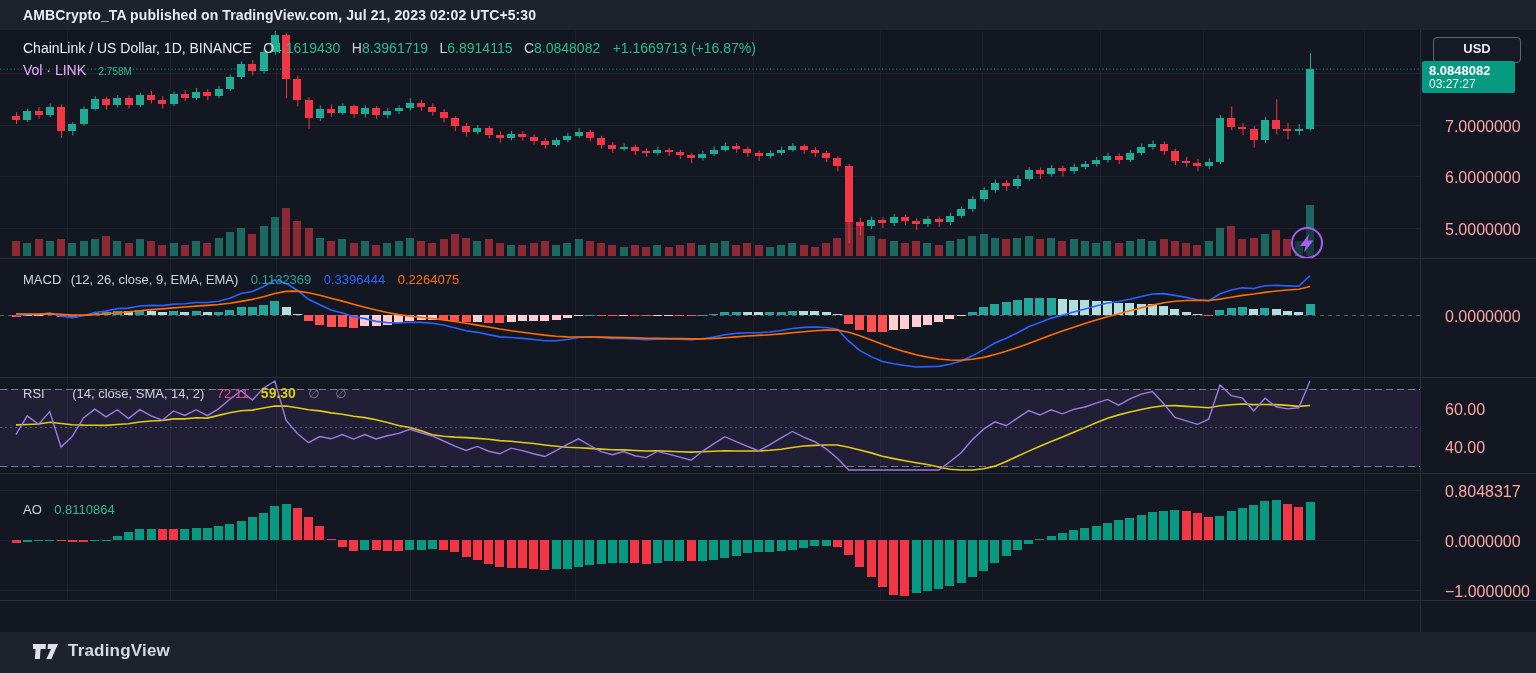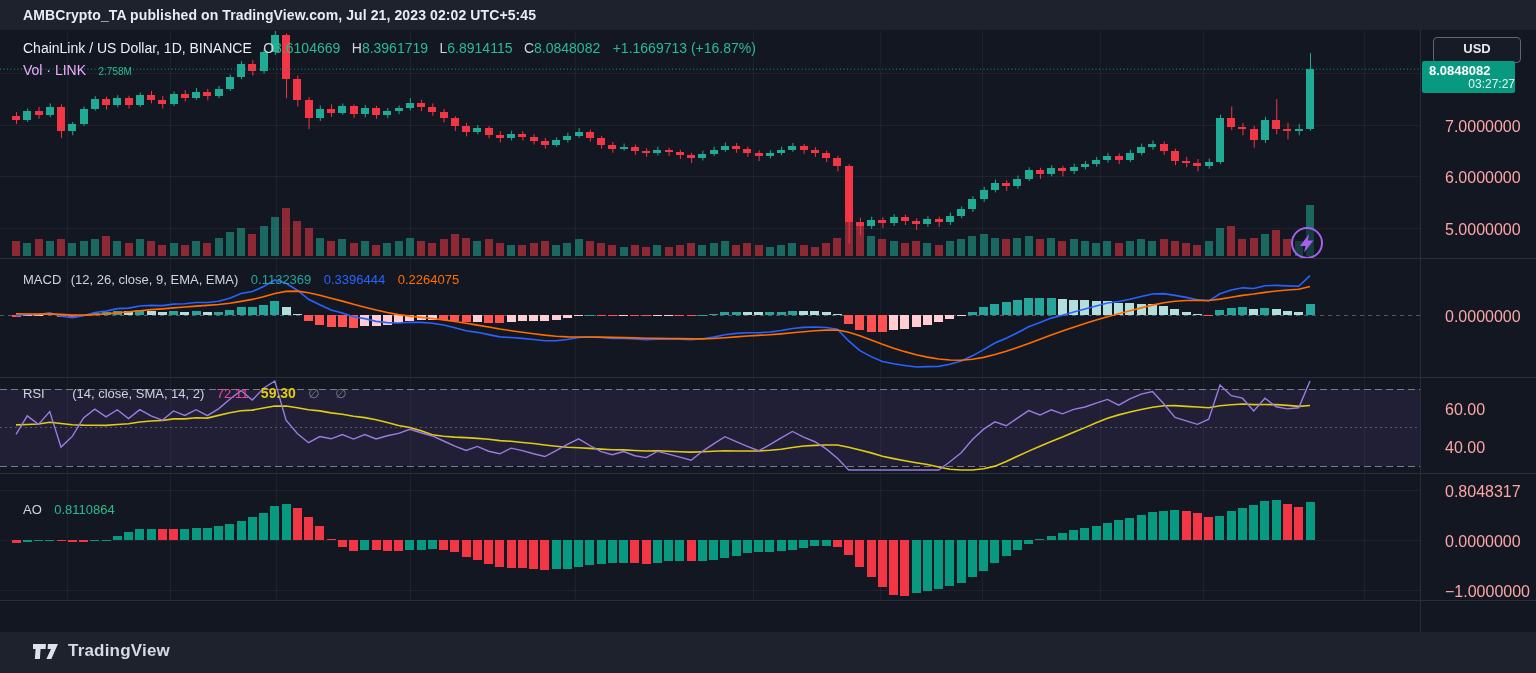--- a/index.html
+++ b/index.html
@@ -16,32 +16,32 @@
   .lg-up{font-size:14px;}
   .lg-name{color:#cfd3dc;font-size:13px;}
   .lg-val{font-size:13px;margin-left:8px;}
   .lg-empty{color:#787b86;font-size:13px;margin-left:8px;letter-spacing:6px;}
   .axis-label{position:absolute;left:1428px;font-size:16px;color:#fca5a5;margin-left:17px;}
   .usd-btn{position:absolute;top:37px;left:1433px;width:88px;height:26px;border:1px solid #61656f;border-radius:4px;
            color:#e8eaf0;font-size:13px;font-weight:bold;text-align:center;line-height:22px;box-sizing:border-box;background:rgba(30,34,45,.4);cursor:pointer;}
   .price-badge{position:absolute;top:61px;left:1422px;width:93px;height:32px;background:#089981;border-radius:2px;
                color:#ffffff;padding:2px 0 0 7px;box-sizing:border-box;}
   .pb-price{font-size:13px;font-weight:bold;line-height:15px;}
-  .pb-count{font-size:12px;line-height:13px;color:#eafaf4;text-align:right;}
+  .pb-count{font-size:12px;line-height:13px;color:#eafaf4;}
   .timeaxis{position:absolute;top:600px;left:0;width:1536px;height:32px;}
   .footer{position:absolute;top:632px;left:0;width:1536px;height:41px;background:#1e222d;}
   .brand{position:absolute;left:33px;top:9px;display:flex;align-items:center;gap:9px;cursor:pointer;}
   .brand-text{color:#d6dae2;font-size:17px;font-weight:bold;letter-spacing:.2px;text-align:center;}
 </style>
 </head>
 <body>
 
 <div class="stage">
 
-  <div class="topbar">AMBCrypto_TA published on TradingView.com, Jul 21, 2023 02:02 UTC+5:45</div>
+  <div class="topbar">AMBCrypto_TA published on TradingView.com, Jul 21, 2023 02:02 UTC+5:30</div>
 
   <svg id="chart-svg" width="1536" height="673">
       <line x1="67.5" y1="31" x2="67.5" y2="600" stroke="rgba(255,255,255,0.045)"></line>
       <line x1="170.5" y1="31" x2="170.5" y2="600" stroke="rgba(255,255,255,0.045)"></line>
       <line x1="276.5" y1="31" x2="276.5" y2="600" stroke="rgba(255,255,255,0.045)"></line>
       <line x1="410.5" y1="31" x2="410.5" y2="600" stroke="rgba(255,255,255,0.045)"></line>
       <line x1="575.5" y1="31" x2="575.5" y2="600" stroke="rgba(255,255,255,0.045)"></line>
       <line x1="753.5" y1="31" x2="753.5" y2="600" stroke="rgba(255,255,255,0.045)"></line>
       <line x1="880.5" y1="31" x2="880.5" y2="600" stroke="rgba(255,255,255,0.045)"></line>
       <line x1="982.5" y1="31" x2="982.5" y2="600" stroke="rgba(255,255,255,0.045)"></line>
@@ -650,21 +650,21 @@
     </svg>
 
   <div class="hsep" style="top:258px"></div>
   <div class="hsep" style="top:377px"></div>
   <div class="hsep" style="top:473px"></div>
   <div class="hsep" style="top:600px"></div>
   <div class="vsep"></div>
 
   <div class="legend" style="top:39px;left:23px">
     <span class="lg-sym">ChainLink / US Dollar, 1D, BINANCE</span>
-    <span class="lg-key">O</span><span class="lg-up" style="color: rgb(43, 187, 143);">3.6104669</span>
+    <span class="lg-key">O</span><span class="lg-up" style="color: rgb(43, 187, 143);">4.1619430</span>
     <span class="lg-key">H</span><span class="lg-up" style="color: rgb(43, 187, 143);">8.3961719</span>
     <span class="lg-key">L</span><span class="lg-up" style="color: rgb(43, 187, 143);">6.8914115</span>
     <span class="lg-key">C</span><span class="lg-up" style="color: rgb(43, 187, 143);">8.0848082</span>
     <span class="lg-up" style="margin-left: 8px; color: rgb(43, 187, 143);">+1.1669713 (+16.87%)</span>
   </div>
   <div class="legend" style="top:61px;left:23px">
     <span class="lg-name" style="font-size:14px;color:#f0abfc">Vol · LINK</span>
     <span class="lg-up" style="margin-left: 8px; font-size: 10px; color: rgb(43, 187, 143);">2.758M</span>
   </div>
 

